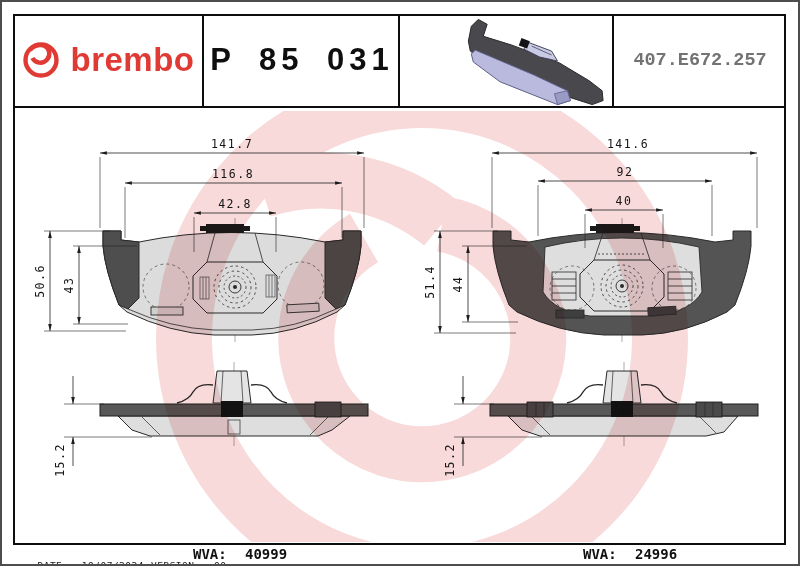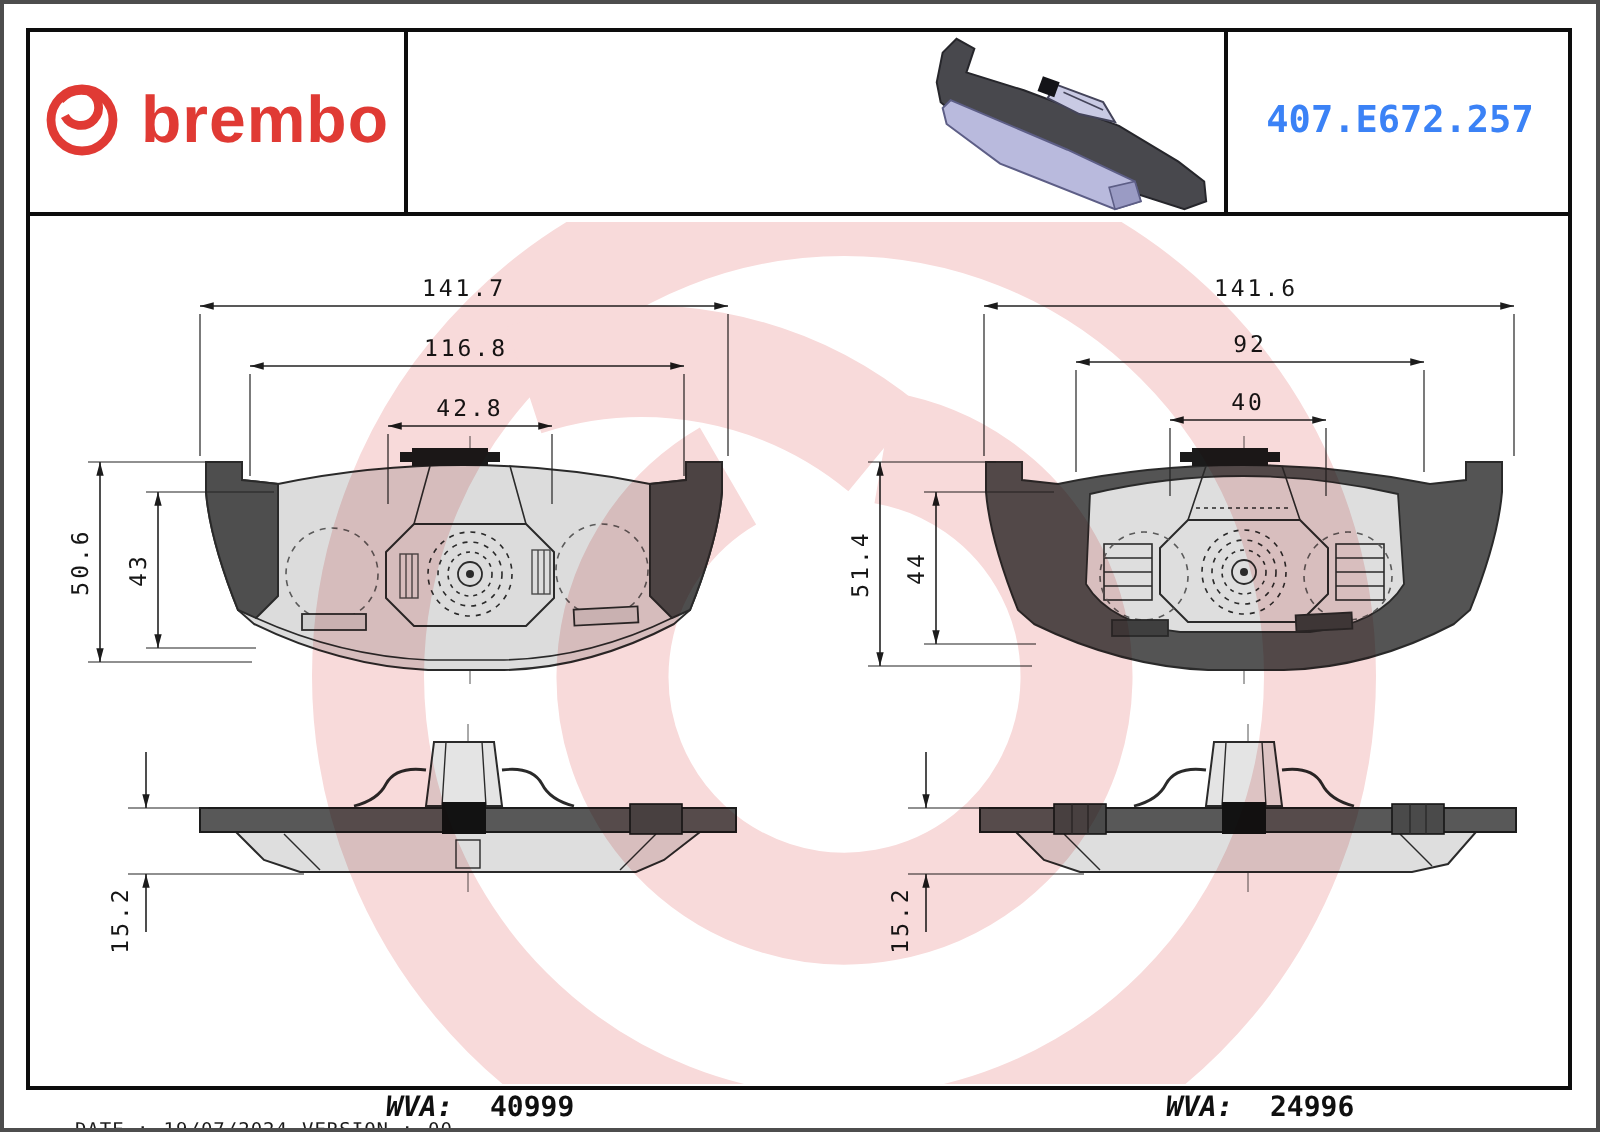--- a/index.html
+++ b/index.html
@@ -8,30 +8,30 @@
   .edge{position:absolute;inset:0;border:2px solid #4d4d4d;pointer-events:none;z-index:40;}
   .frame{position:absolute;left:13px;top:14px;width:773px;height:531px;border:2.5px solid #0d0d0d;box-sizing:border-box;background:transparent;z-index:5;}
   
   .header{position:absolute;left:13px;top:14px;width:773px;height:94px;border-bottom:2.5px solid #0d0d0d;box-sizing:border-box;z-index:10;}
   .hcell{position:absolute;top:0;height:100%;display:flex;align-items:center;justify-content:center;box-sizing:border-box;}
   .c-logo{left:0;width:191px;border-right:2px solid #0d0d0d;}
   .c-part{left:193px;width:194px;border-right:2px solid #0d0d0d;}
   .c-img{left:387px;width:214px;border-right:2px solid #0d0d0d;}
   .c-code{left:601px;width:172px;}
   .part-number{font-family:"Liberation Sans",sans-serif;font-weight:bold;font-size:31px;color:#0f0f0f;letter-spacing:5px;word-spacing:10px;white-space:pre;}
-  .catalog-code{font-size:18.5px;font-weight:bold;color:#3b82f6;letter-spacing:0px;}
+  .catalog-code{font-size:18.5px;font-weight:bold;color:#737373;letter-spacing:0px;font-family:Liberation Mono, monospace;}
   .brand-wrap{display:flex;align-items:center;gap:8px;}
   .brand-word{font-family:"Liberation Sans",sans-serif;font-weight:bold;font-size:33px;letter-spacing:0.5px;}
   
   .draw{position:absolute;left:0;top:0;z-index:6;}
   
   .wm-clip{position:absolute;left:16px;top:111px;width:768px;height:431px;overflow:hidden;mix-blend-mode:multiply;pointer-events:none;z-index:8;}
   
   .wva{position:absolute;z-index:12;font-weight:bold;font-size:14px;color:#101010;line-height:17px;white-space:pre;}
-  .wva .lab{display:inline-block;width:52px;font-style:italic;}
+  .wva .lab{display:inline-block;width:52px;}
   .wva-left{left:193px;top:512px;}
   .wva-right{left:583px;top:512px;}
   .dateline{position:absolute;left:25px;top:549px;z-index:12;font-size:9.5px;color:#1a1a1a;letter-spacing:0.5px;white-space:pre;}
   .dateline span{margin-right:7px;}
   svg text{font-family:"DejaVu Sans Mono","Liberation Mono",monospace;}
   .dimtxt{font-size:11.5px;fill:#161616;letter-spacing:1.5px;text-anchor:middle;}
 </style>
 </head>
 <body>
 
@@ -40,20 +40,23 @@
 
 <div class="header">
   <div class="hcell c-logo">
     <div class="brand-wrap">
       <svg width="42" height="42" viewBox="-21 -21 42 42">
         <circle cx="0" cy="0" r="15.5" fill="none" stroke="#e03a34" stroke-width="4.4"></circle>
         <path d="M -11,-10 A 15,15 0 0 1 3,-14.5 A 9,9 0 1 1 -8.6,-2" fill="none" stroke="#e03a34" stroke-width="4.4"></path>
       </svg>
       <span class="brand-word" style="color:#e03a34;">brembo</span>
     </div>
+  </div>
+  <div class="hcell c-part">
+    <span class="part-number">P 85 031</span>
   </div>
   <div class="hcell c-img">
     <svg width="214" height="94" viewBox="387 14 214 94">
       <polygon points="456,42 459,27 466,20 475,25 471,37 500,46 548,64 578,82 591,92 592,102 581,106 556,98 545,101 470,62 458,52" fill="#48484d" stroke="#26262b" stroke-width="1"></polygon>
       <polygon points="463,51 522,76 556,92 559,102 546,106 488,83 461,63 459,55" fill="#b9badd" stroke="#5d5e86" stroke-width="1"></polygon>
       <polygon points="556,92 559,102 546,106 543,95" fill="#9a9bc4" stroke="#5d5e86" stroke-width="0.8"></polygon>
       <g>
         <polygon points="516,43 540,52 546,62 528,58 512,50" fill="#c9cae4" stroke="#44445a" stroke-width="1"></polygon>
         <line x1="520" y1="47" x2="540" y2="56" stroke="#44445a" stroke-width="0.8"></line>
         <rect x="508" y="40" width="9" height="8" fill="#141418" transform="rotate(20 512 44)"></rect>

